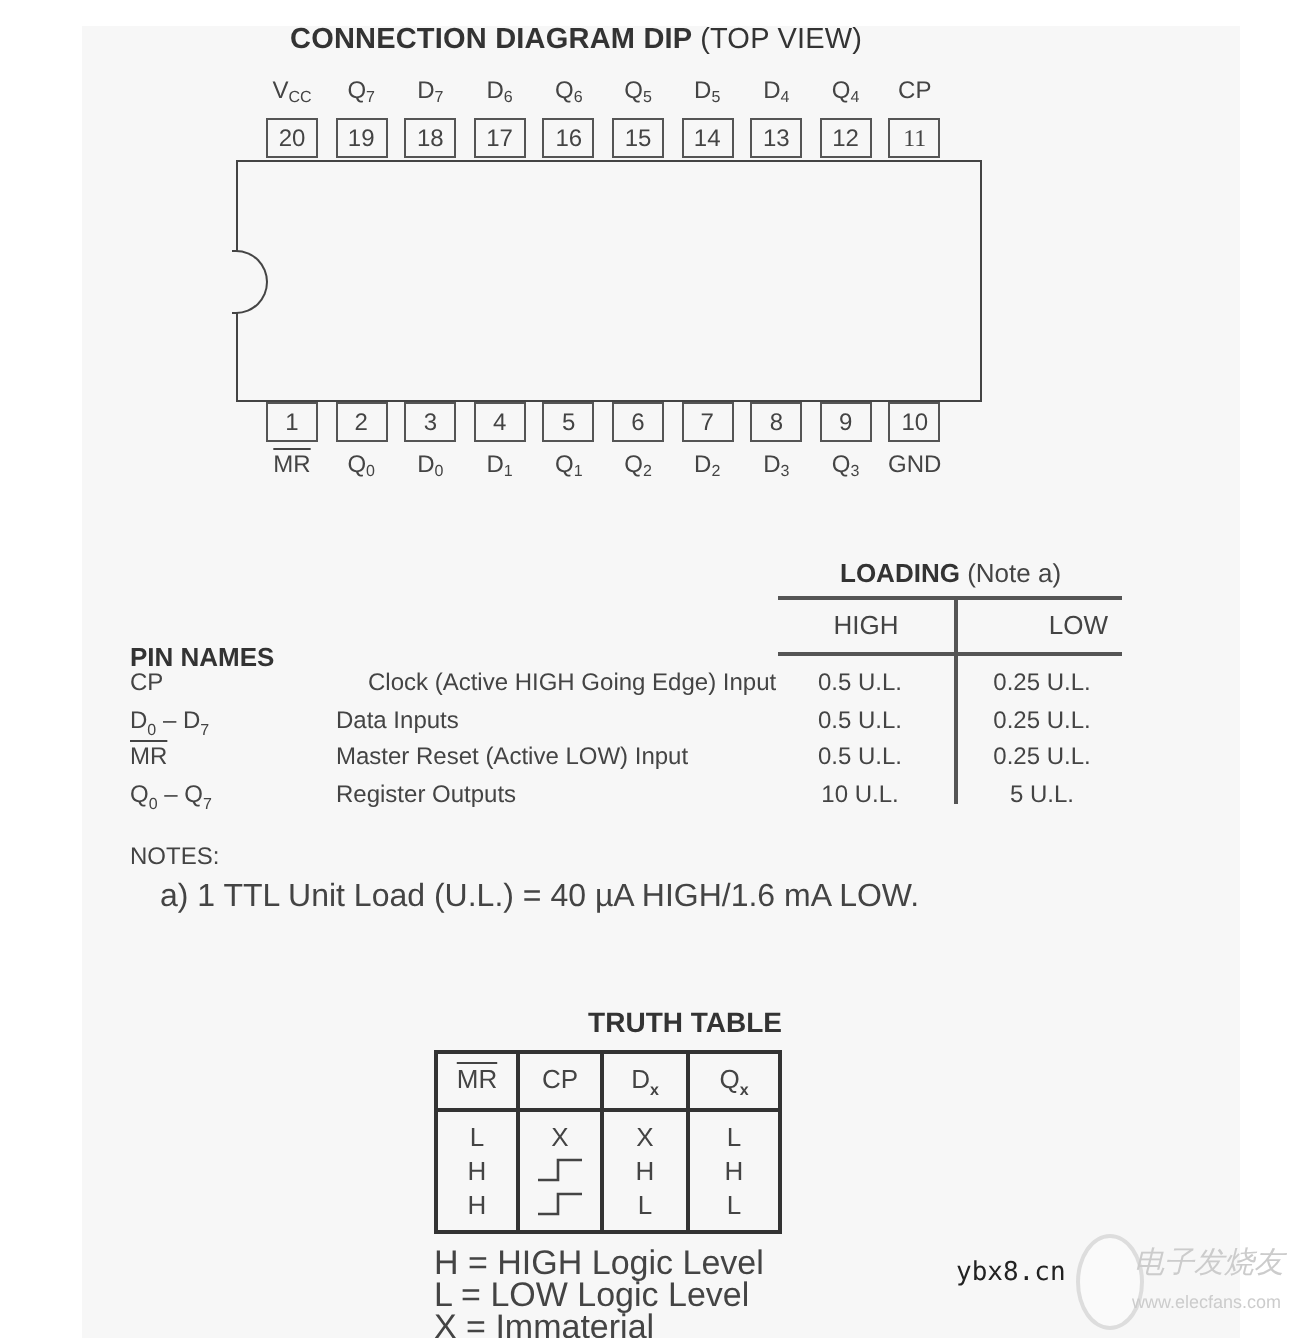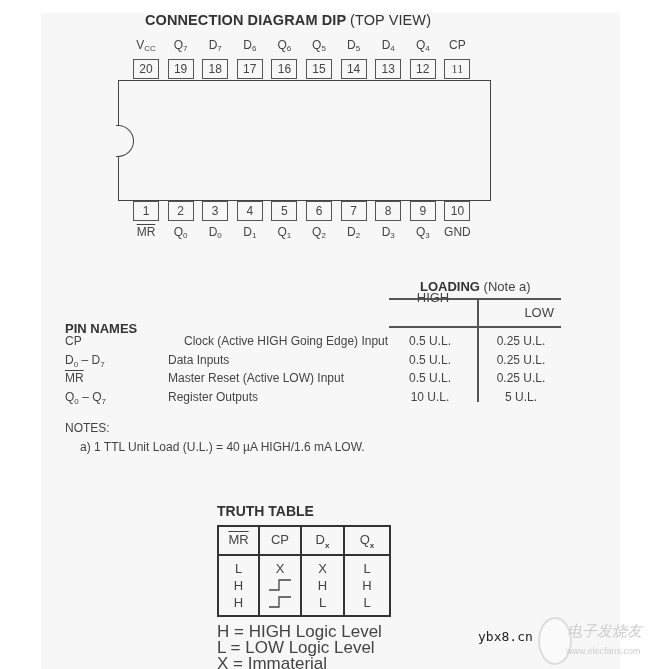--- a/index.html
+++ b/index.html
@@ -91,21 +91,21 @@
     <div class="pin-label" style="left: 405.8px; top: 225px;">Q<sub>3</sub></div>
     <div class="pin-box" style="left: 444.4px; top: 201px;">10</div>
     <div class="pin-label" style="left: 440.4px; top: 225px;">GND</div>
   </div>
 
 <div class="abs load-head" style="left:420px; top:279px;">
   <b>LOADING</b>
   <span>(Note a)</span>
 </div>
 <div class="hline" style="left:389px; top:298px; width:172px;"></div>
-<div class="cell" style="left:389px; top:290px; width:88px; font-size:13px;">HIGH</div>
+<div class="cell" style="left:389px; top:305px; width:88px; font-size:13px;">HIGH</div>
 <div class="cell" style="left:470px; top:305px; width:84px; font-size:13px;text-align:right;">LOW</div>
 <div class="hline" style="left:389px; top:326px; width:172px;"></div>
 <div class="vline" style="left:477px; top:298px; height:104px;"></div>
 
 <div class="abs section-h" style="left:65px; top:321px;">PIN NAMES</div>
 
 <div id="pin-rows">
     <div class="pn-row" style="left: 65px; top: 334px;">CP</div>
     <div class="pn-row" style="left: 168px; top: 334px; margin-left: 16px;">Clock (Active HIGH Going Edge) Input</div>
     <div class="cell" style="left: 389px; width: 82px; top: 334px;">0.5 U.L.</div>
@@ -118,23 +118,23 @@
     <div class="pn-row" style="left: 168px; top: 371px;">Master Reset (Active LOW) Input</div>
     <div class="cell" style="left: 389px; width: 82px; top: 371px;">0.5 U.L.</div>
     <div class="cell" style="left: 478px; width: 86px; top: 371px;">0.25 U.L.</div>
     <div class="pn-row" style="left: 65px; top: 389.5px;">Q<sub>0</sub> – Q<sub>7</sub></div>
     <div class="pn-row" style="left: 168px; top: 389.5px;">Register Outputs</div>
     <div class="cell" style="left: 389px; width: 82px; top: 389.5px;">10 U.L.</div>
     <div class="cell" style="left: 478px; width: 86px; top: 389.5px;">5 U.L.</div>
   </div>
 
 <div class="abs" style="left:65px; top:421px; font-size:12px; color:#444;">NOTES:</div>
-<div class="abs" style="left:80px; top:440px; font-size:12px; color:#444;">a) 1 TTL Unit Load (U.L.) = 40 µA HIGH/1.6 mA LOW.</div>
+<div class="abs" style="left:80px; top:440px; font-size:16px; color:#444;">a) 1 TTL Unit Load (U.L.) = 40 µA HIGH/1.6 mA LOW.</div>
 
-<div class="abs" style="left:217px; top:503px; width:174px; text-align:left; font-size:14px; font-weight:bold; color:#333;">TRUTH TABLE</div>
+<div class="abs" style="left:217px; top:503px; width:174px; text-align:right; font-size:14px; font-weight:bold; color:#333;">TRUTH TABLE</div>
 <div class="tt">
   <div class="tt-col" style="left:39px;"></div>
   <div class="tt-col" style="left:81px;"></div>
   <div class="tt-col" style="left:124px;"></div>
   <div class="tt-hr"></div>
   <div id="tt-content">
       <div class="tt-cell" style="left: 0px; width: 39px; top: 5px;"><span class="ov">MR</span></div>
       <div class="tt-cell" style="left: 41px; width: 40px; top: 5px;">CP</div>
       <div class="tt-cell" style="left: 83px; width: 41px; top: 5px;">D<sub>x</sub></div>
       <div class="tt-cell" style="left: 126px; width: 44px; top: 5px;">Q<sub>x</sub></div>

